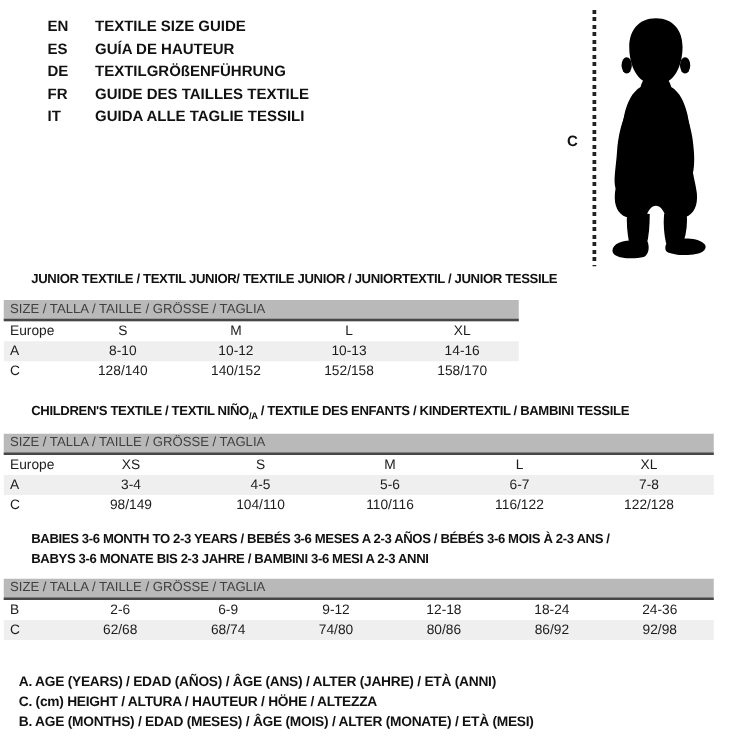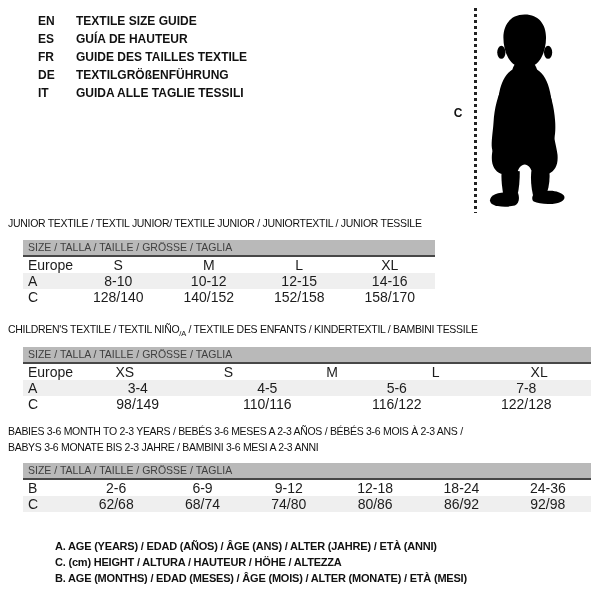--- a/index.html
+++ b/index.html
@@ -11,58 +11,58 @@
   .langs { position:absolute; left:22px; top:12px; }
   .lang-row { display:flex; height:18px; line-height:18px; font-size:12px; font-weight:bold; color:#111;padding-left:16px; }
   .lang-code { width:38px; }
   
   .fig-c { position:absolute; left:450px; top:106px; width:16px; text-align:center;
            font-size:12px; font-weight:bold; color:#111; }
   .dash-line { position:absolute; left:474px; top:8px; width:2.5px; height:205px;
            background-image:repeating-linear-gradient(to bottom, #222 0 3px, transparent 3px 6px); }
   .fig-svg { position:absolute; left:487px; top:8px; }
   
-  .tbl-title { position:absolute; left:8px; font-size:10.5px; font-weight:normal;
+  .tbl-title { position:absolute; left:25px; font-size:10.5px; font-weight:bold;
            letter-spacing:-0.3px; color:#111; white-space:nowrap; line-height:16px; }
   .tbl-title .sub { font-size:7.5px; vertical-align:sub; }
-  .size-table { position:absolute; left:23px; }
+  .size-table { position:absolute; left:3px; }
   .bar { height:17px; box-sizing:border-box; line-height:15px; padding-left:5px;
          background:var(--header-bar,#b9b9b9); color:#3f3f3f; font-size:10.5px;
          border-bottom:2px solid var(--rule,#474747); white-space:nowrap; overflow:hidden; }
-  .trow { display:flex; height:16px; line-height:16px; font-size:14px; }
+  .trow { display:flex; height:16px; line-height:16px; font-size:11px; }
   .trow .lbl { width:50px; padding-left:5px; box-sizing:border-box; }
   .trow .val { flex:1; text-align:center; }
   .shaded { background:var(--row-shaded,#efefef); }
   .w1 { width:412px; } .w2 { width:568px; }
   
   .footnotes { position:absolute; left:15px; top:538px; }
   .footnotes .fn { height:16px; line-height:16px; font-size:11px; font-weight:bold;
-           letter-spacing:-0.2px; color:#111; white-space:nowrap;margin-left:40px; }
+           letter-spacing:-0.2px; color:#111; white-space:nowrap; }
 </style>
 </head>
 <body>
 
 <div id="page">
 
   <div class="langs">
     <div class="lang-row">
       <span class="lang-code">EN</span>
       <span>TEXTILE SIZE GUIDE</span>
     </div>
     <div class="lang-row">
       <span class="lang-code">ES</span>
       <span>GUÍA DE HAUTEUR</span>
     </div>
     <div class="lang-row">
+      <span class="lang-code">DE</span>
+      <span>TEXTILGRÖßENFÜHRUNG</span>
+    </div>
+    <div class="lang-row">
       <span class="lang-code">FR</span>
       <span>GUIDE DES TAILLES TEXTILE</span>
-    </div>
-    <div class="lang-row">
-      <span class="lang-code">DE</span>
-      <span>TEXTILGRÖßENFÜHRUNG</span>
     </div>
     <div class="lang-row">
       <span class="lang-code">IT</span>
       <span>GUIDA ALLE TAGLIE TESSILI</span>
     </div>
   </div>
 
   <div class="fig-c">C</div>
   <div class="dash-line"></div>
   <svg class="fig-svg" width="82" height="205" viewBox="0 0 100 240" xmlns="http://www.w3.org/2000/svg">
@@ -87,21 +87,21 @@
       <span class="lbl">Europe</span>
       <span class="val">S</span>
       <span class="val">M</span>
       <span class="val">L</span>
       <span class="val">XL</span>
     </div>
     <div class="trow shaded">
       <span class="lbl">A</span>
       <span class="val">8-10</span>
       <span class="val">10-12</span>
-      <span class="val">12-15</span>
+      <span class="val">10-13</span>
       <span class="val">14-16</span>
     </div>
     <div class="trow">
       <span class="lbl">C</span>
       <span class="val">128/140</span>
       <span class="val">140/152</span>
       <span class="val">152/158</span>
       <span class="val">158/170</span>
     </div>
   </div>
@@ -115,25 +115,27 @@
       <span class="val">S</span>
       <span class="val">M</span>
       <span class="val">L</span>
       <span class="val">XL</span>
     </div>
     <div class="trow shaded">
       <span class="lbl">A</span>
       <span class="val">3-4</span>
       <span class="val">4-5</span>
       <span class="val">5-6</span>
+      <span class="val">6-7</span>
       <span class="val">7-8</span>
     </div>
     <div class="trow">
       <span class="lbl">C</span>
       <span class="val">98/149</span>
+      <span class="val">104/110</span>
       <span class="val">110/116</span>
       <span class="val">116/122</span>
       <span class="val">122/128</span>
     </div>
   </div>
 
   <div class="tbl-title" style="top:423px">
     <div>BABIES 3-6 MONTH TO 2-3 YEARS / BEBÉS 3-6 MESES A 2-3 AÑOS / BÉBÉS 3-6 MOIS À 2-3 ANS /</div>
     <div>BABYS 3-6 MONATE BIS 2-3 JAHRE / BAMBINI 3-6 MESI A 2-3 ANNI</div>
   </div>

